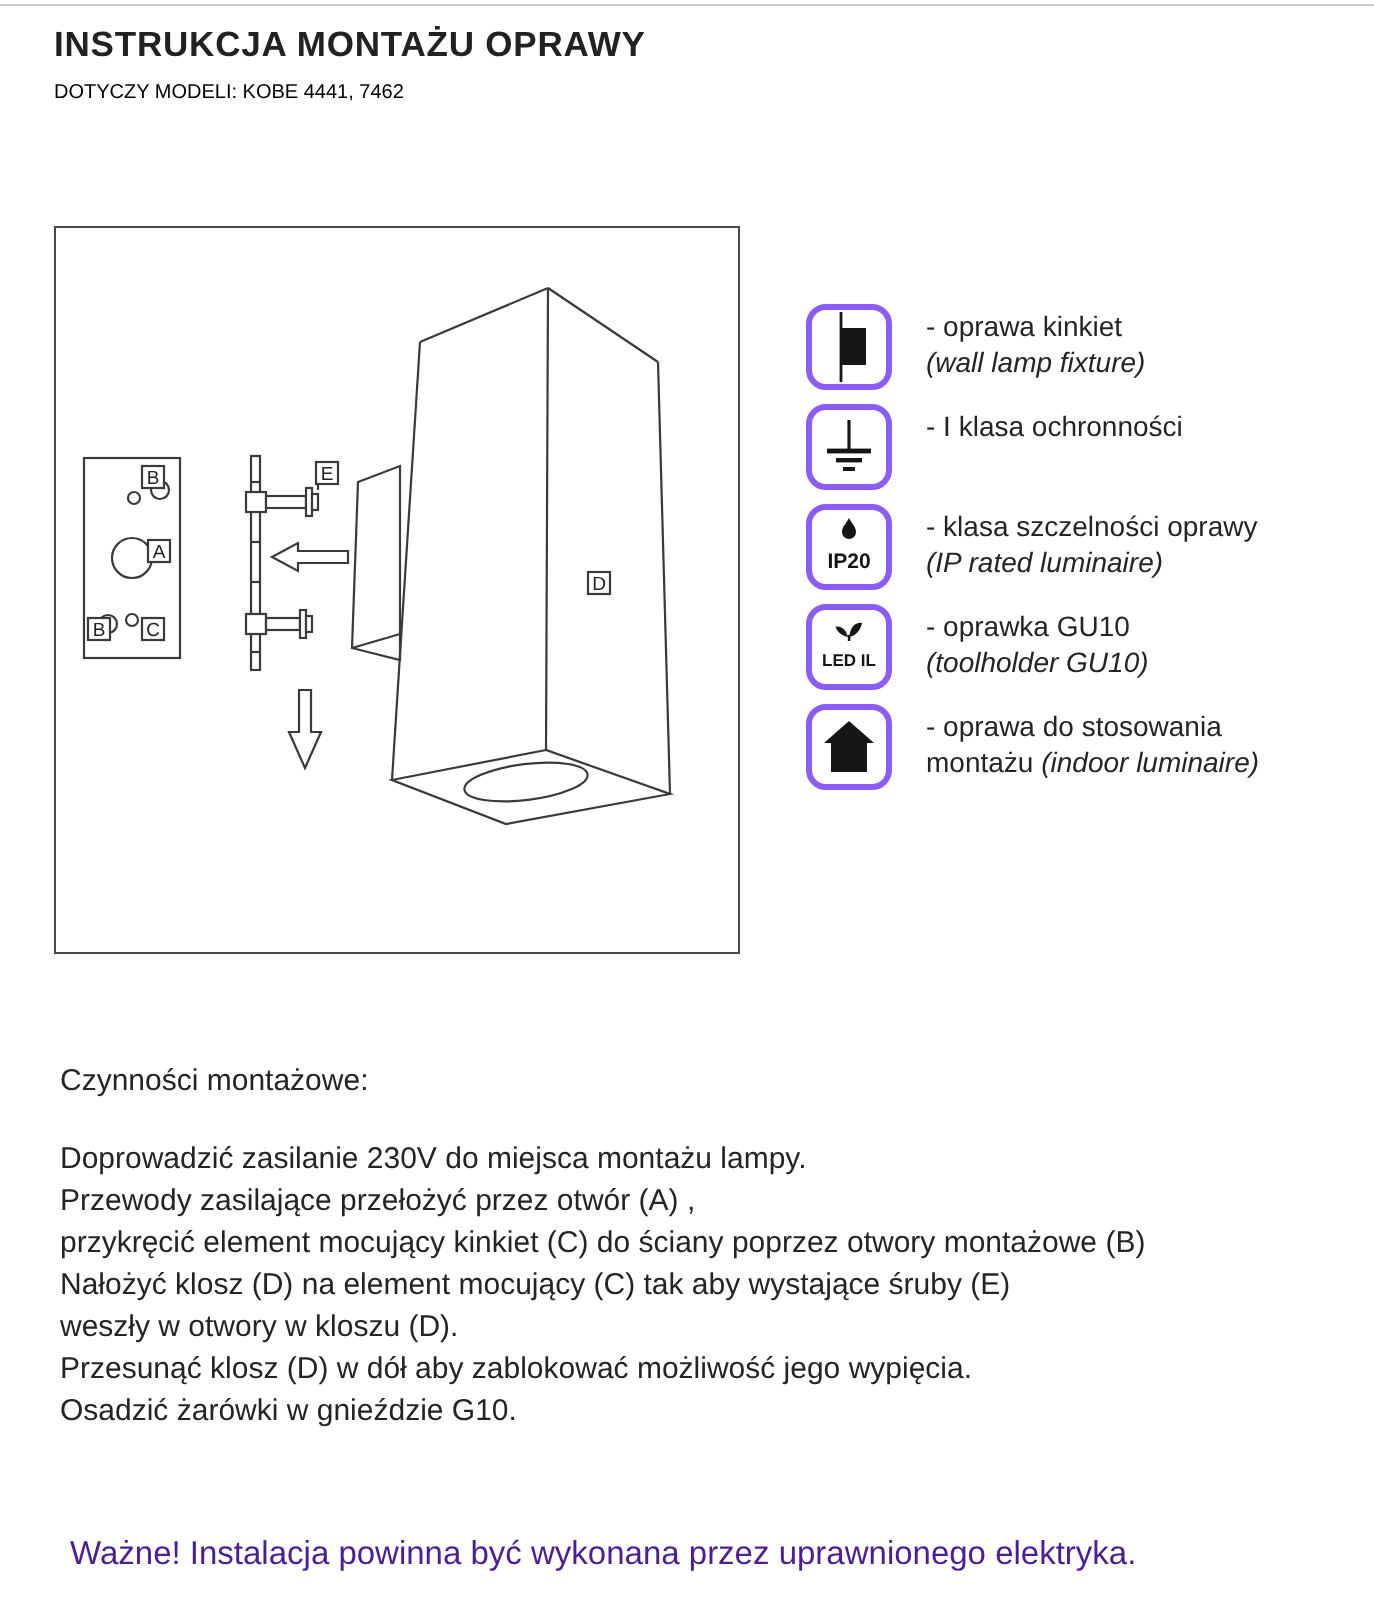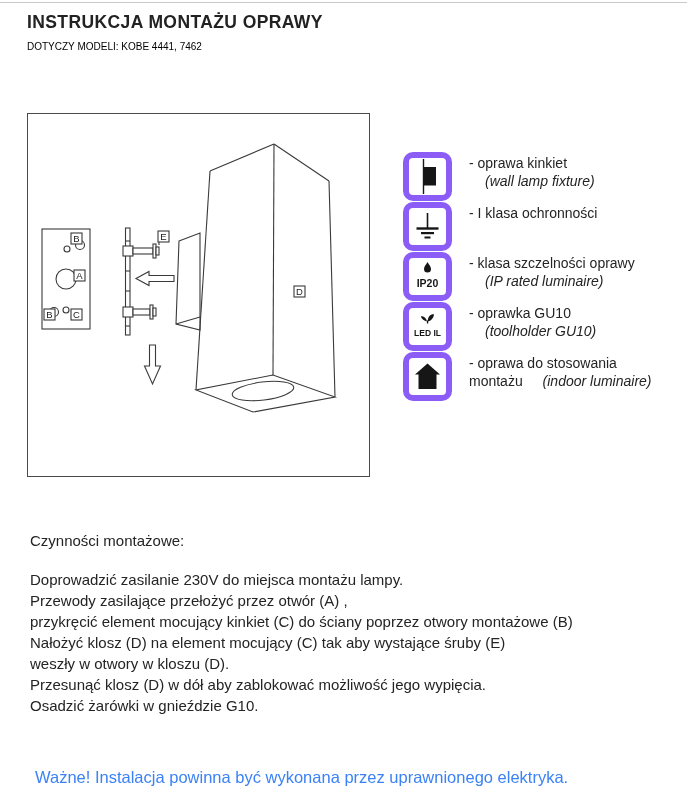--- a/index.html
+++ b/index.html
@@ -12,30 +12,30 @@
   .hdr .title{font-size:17.5px;font-weight:bold;letter-spacing:0.4px;color:#222;}
   .hdr .subtitle{font-size:10px;margin-top:8px;color:#000000;}
   .frame{
     position:absolute;left:27px;top:113px;width:341px;height:362px;
     border:1px solid #4a4a4a;background:#fff;
   }
   .frame svg{display:block;}
   .legend{position:absolute;left:403px;top:152px;width:270px;}
   .legend-row{display:flex;align-items:flex-start;margin-bottom:9px;height:41px;}
   .icon-box{
-    width:37px;height:37px;border:6px solid #8b5cf6;border-radius:10px;
+    width:37px;height:37px;border:3px solid #8b5cf6;border-radius:10px;
     flex:0 0 auto;display:flex;align-items:center;justify-content:center;background:#fff;
   }
   .legend-text{margin-left:17px;padding-top:2px;font-size:14px;line-height:18px;color:#242424;}
-  .it{font-style:italic;margin-left:16px;}
+  .it{font-style:italic;}
   .body-text{position:absolute;left:30px;top:532px;font-size:15px;color:#242424;}
   .body-text .heading{margin-bottom:20px;}
   .body-text .line{line-height:21px;}
   .footer-warning{
-    position:absolute;left:35px;top:768px;font-size:16.5px;color:#3b82f6;
+    position:absolute;left:35px;top:768px;font-size:16.5px;color:#4c1d95;
   }
   svg text{font-family:"Liberation Sans", sans-serif;}
 </style>
 </head>
 <body>
 
 <div class="top-rule"></div>
 
 <div class="hdr">
   <div class="title">INSTRUKCJA MONTAŻU OPRAWY</div>

